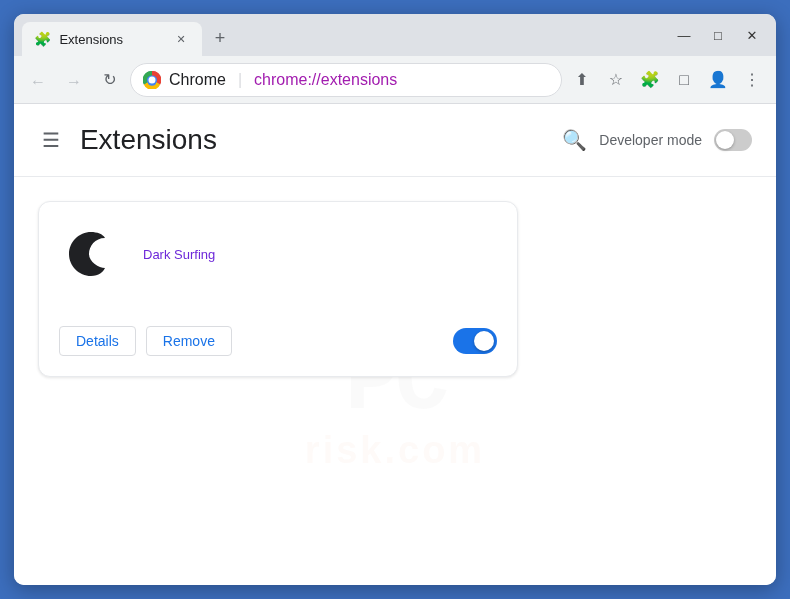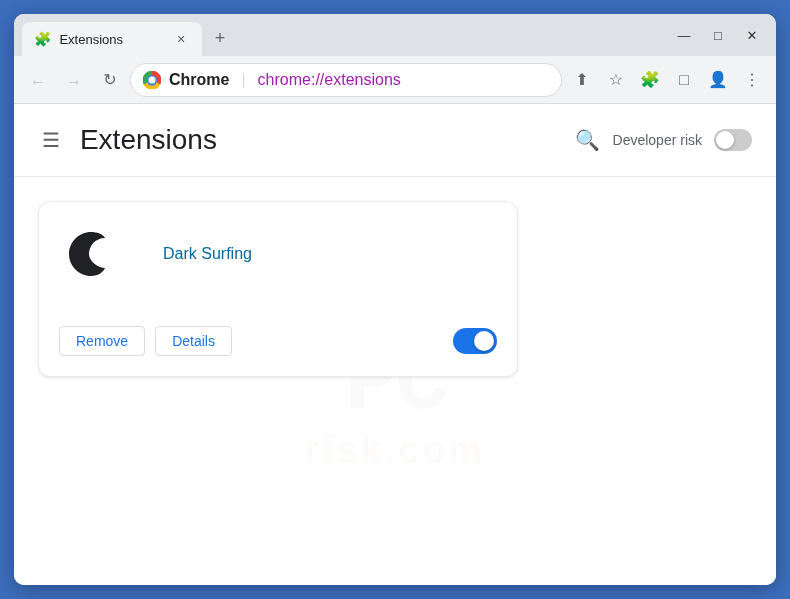--- a/index.html
+++ b/index.html
@@ -160,21 +160,21 @@
       flex-shrink: 0;
     }
 
     .chrome-logo svg {
       width: 18px;
       height: 18px;
     }
 
     .address-domain {
       color: #202124;
-      font-weight: 700;
+      font-weight: 400;
     }
 
     .address-path {
       color: #a21caf;
     }
 
     .toolbar-right {
       display: flex;
       align-items: center;
       gap: 2px;
@@ -291,23 +291,22 @@
       height: 64px;
       display: flex;
       align-items: center;
       justify-content: center;
       font-size: 48px;
       color: #202124;
       flex-shrink: 0;
     }
 
     .extension-name {
-      font-size: 16px;
-      color: #0369a1;
-      margin-left: 20px;
+      font-size: 13px;
+      color: #6d28d9;
     }
 
     .extension-bottom {
       display: flex;
       align-items: center;
       gap: 10px;
     }
 
     .ext-btn {
       padding: 6px 16px;
@@ -403,41 +402,41 @@
       </div>
       <div style="font-size:90px; font-weight:900; color:#8a8a8a; letter-spacing:-4px; line-height:1; opacity:0.5;font-family:Liberation Mono, monospace;">PC</div>
       <div style="font-size:38px; font-weight:700; color:#e08050; letter-spacing:3px; opacity:0.5;">risk.com</div>
     </div>
 
     <div class="page-header">
       <span class="menu-icon">☰</span>
       <span class="page-title">Extensions</span>
       <div class="header-right">
         <span class="search-icon-btn">🔍</span>
-        <span class="developer-mode-label">Developer risk</span>
+        <span class="developer-mode-label">Developer mode</span>
         <div class="toggle">
           <div class="toggle-thumb off" style="left:2px; right:auto;"></div>
         </div>
       </div>
     </div>
 
     <div class="extensions-area">
       <div class="extension-card">
         <div class="extension-top">
           <div class="extension-icon">
 
             <svg width="52" height="52" viewBox="0 0 52 52" xmlns="http://www.w3.org/2000/svg">
               <path d="M26 4 C14 4 4 14 4 26 C4 38 14 48 26 48 C34 48 38 44 40 40 C34 40 24 34 24 26 C24 18 30 10 40 10 C38 6 32 4 26 4 Z" fill="#202124"></path>
             </svg>
           </div>
           <span class="extension-name">Dark Surfing</span>
         </div>
         <div class="extension-bottom">
+          <button class="ext-btn">Details</button>
           <button class="ext-btn">Remove</button>
-          <button class="ext-btn">Details</button>
           <div class="toggle-on">
             <div class="toggle-on-thumb"></div>
           </div>
         </div>
       </div>
     </div>
   </div>
 </div>
 
 </body></html>

